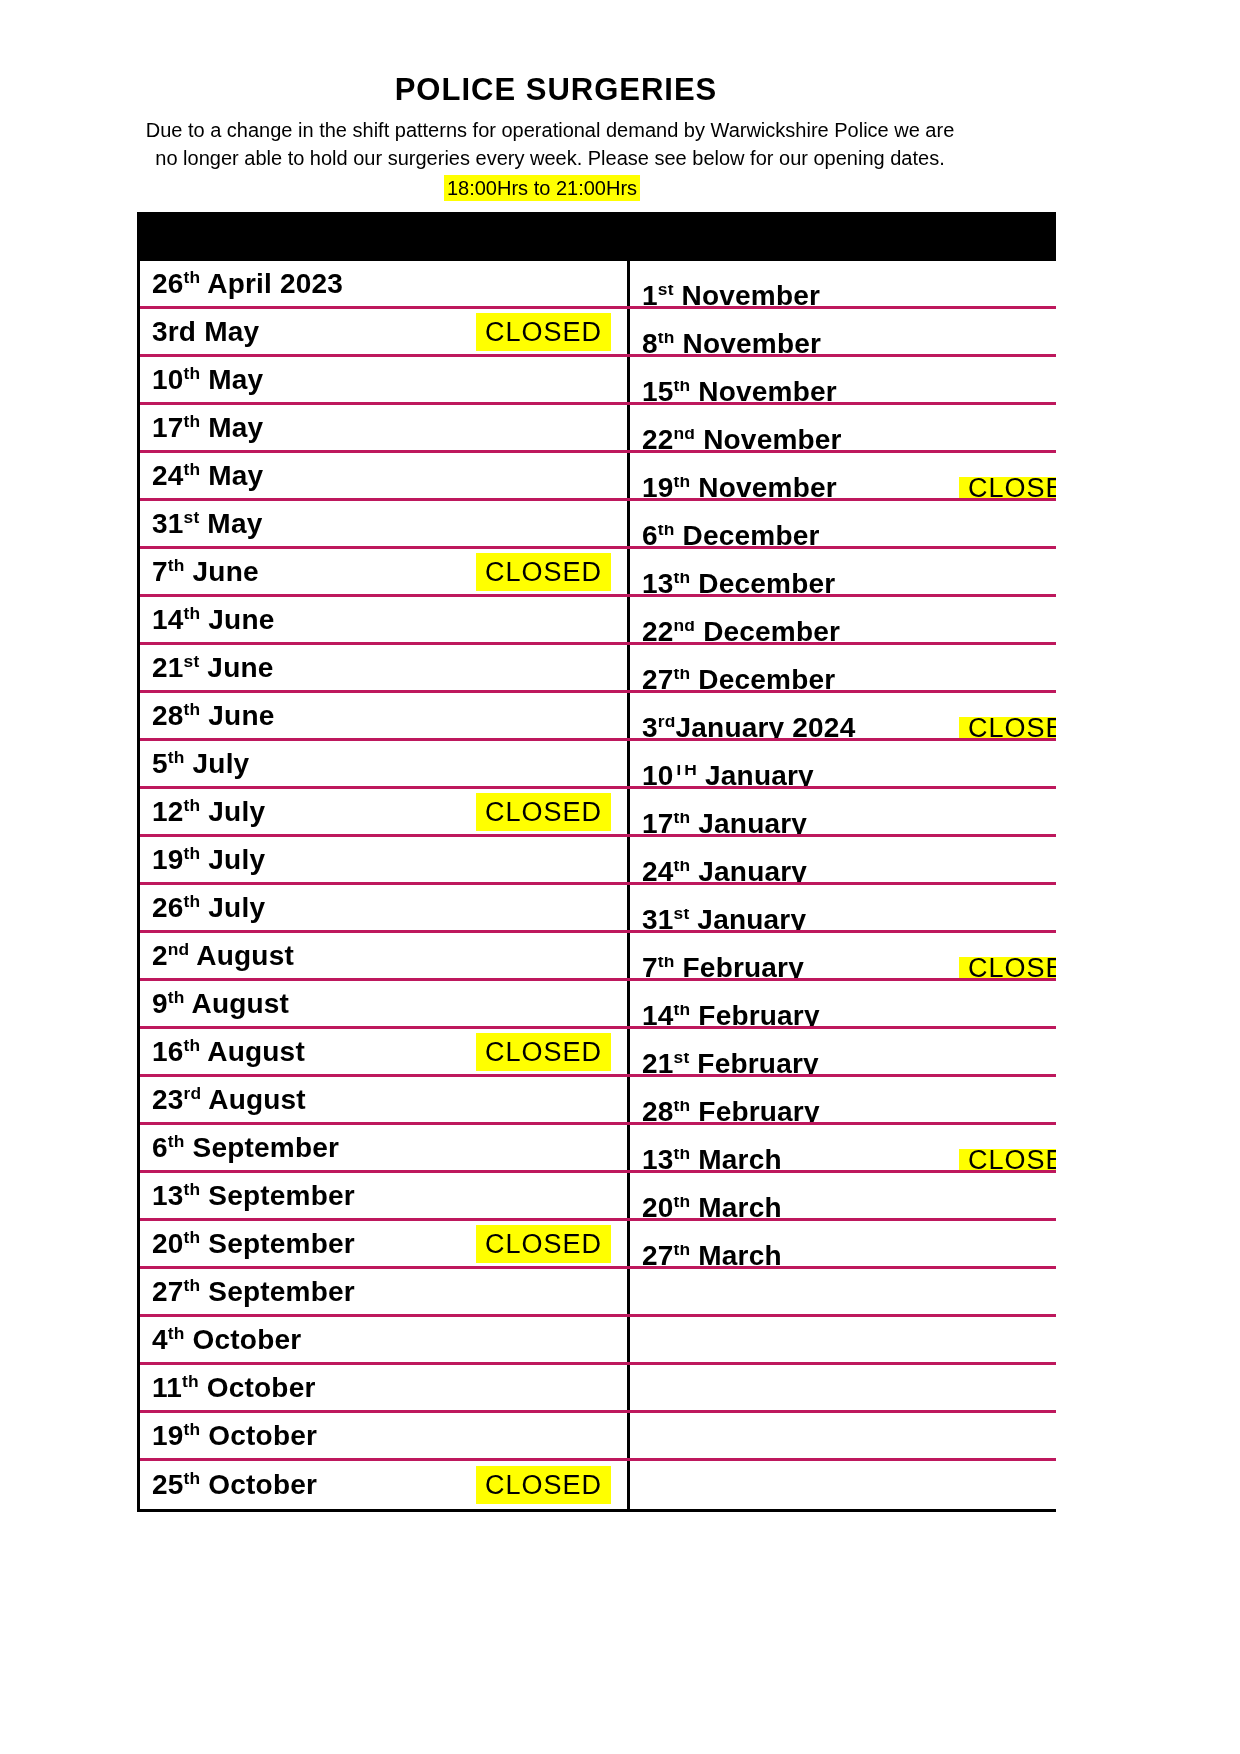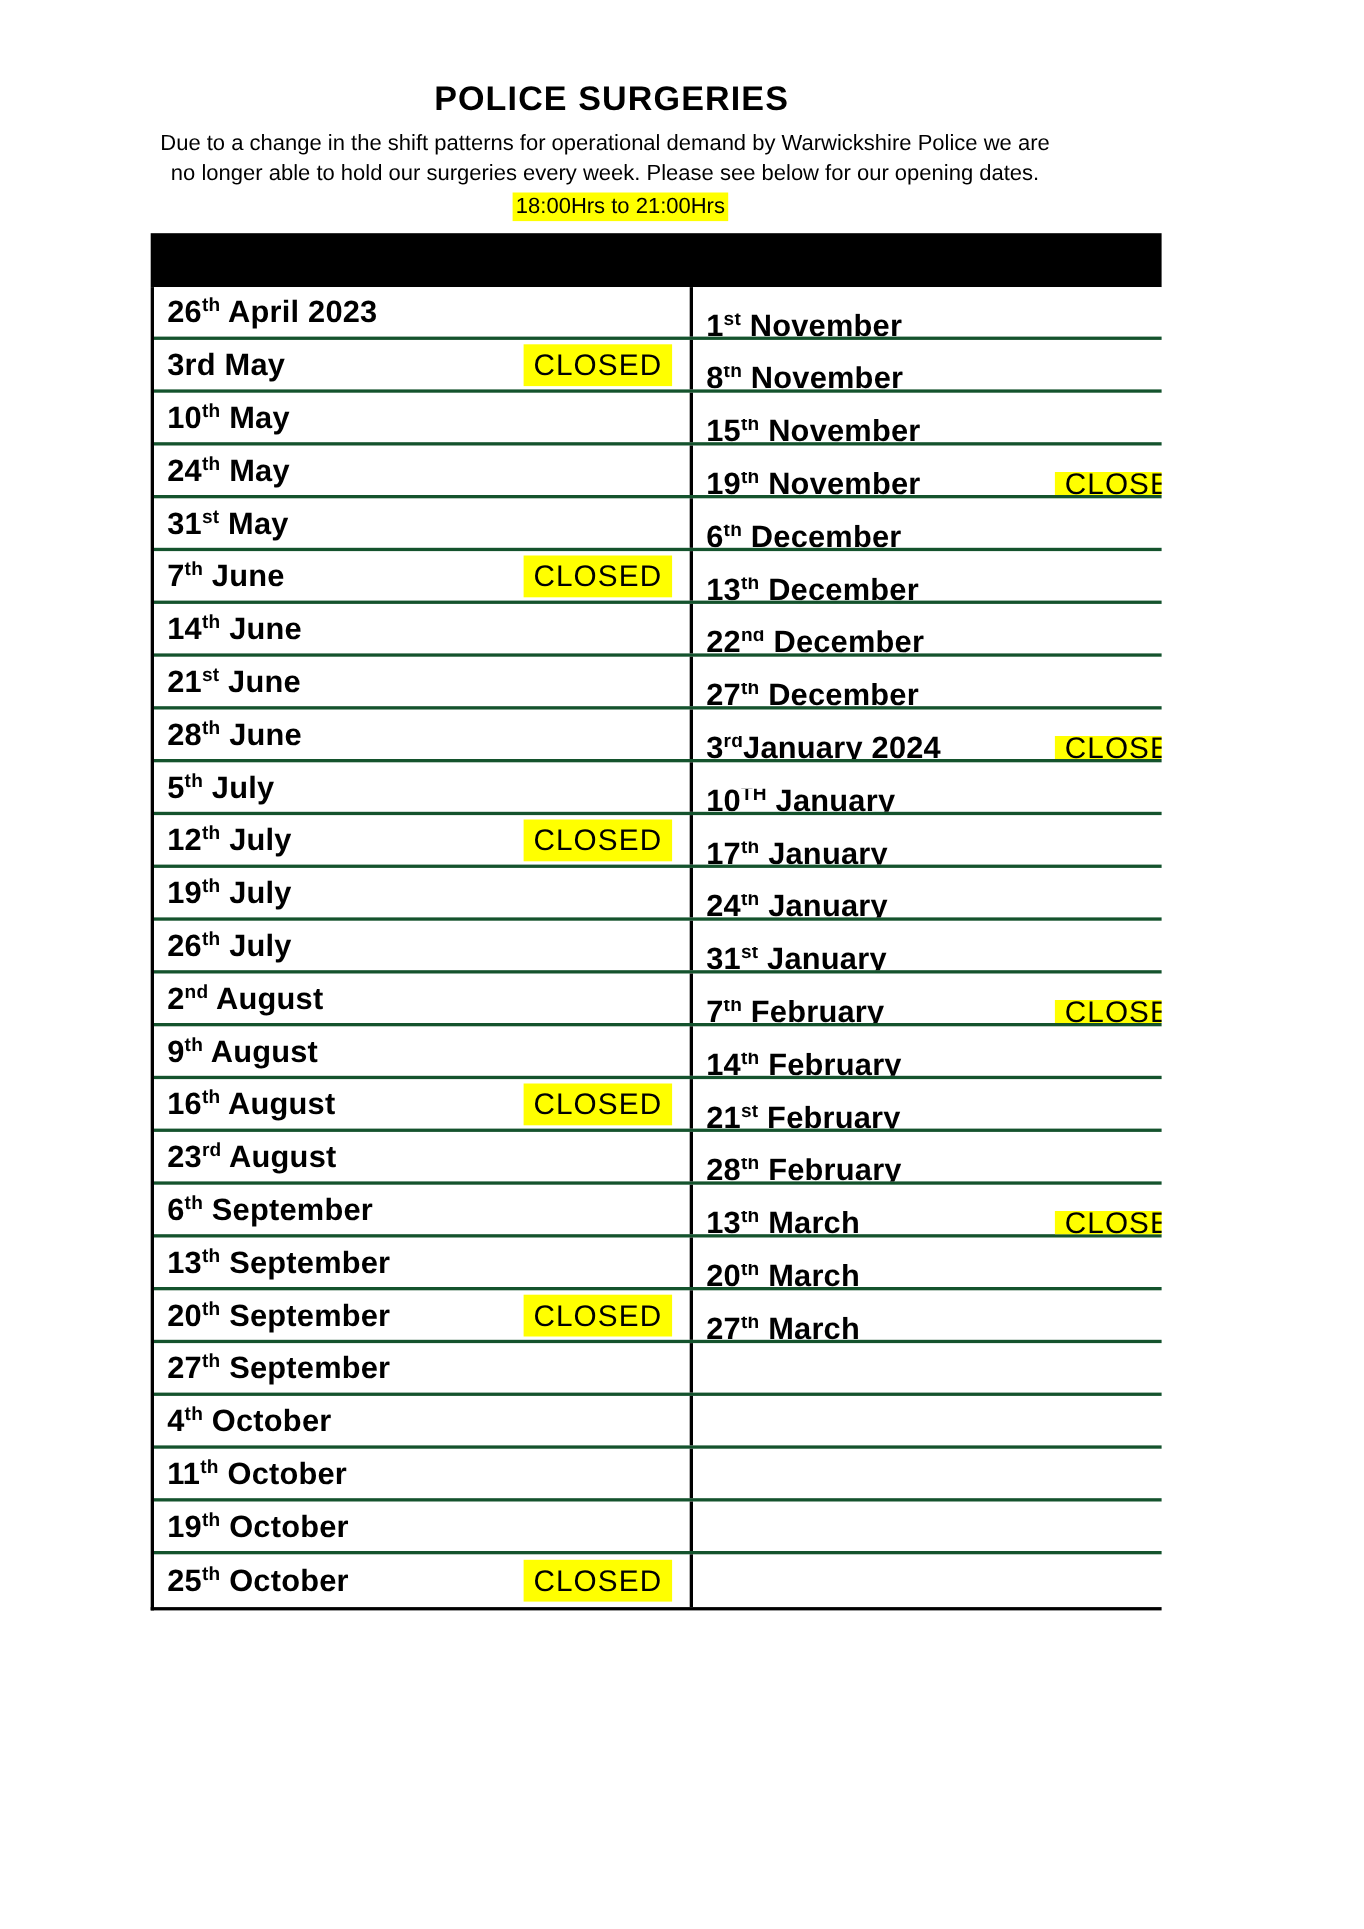--- a/index.html
+++ b/index.html
@@ -23,21 +23,21 @@
   .intro {
     position: absolute;
     top: 116px; left: 110px; width: 880px;
     text-align: center;
     font-size: 20px;
     line-height: 28px;
   }
   .intro div { white-space: nowrap; }
   .hours-line {
     position: absolute;
-    top: 175px; left: 124px; width: 880px;
+    top: 175px; left: 102px; width: 880px;
     text-align: center;
   }
   .hours {
     display: inline-block;
     background: var(--highlight, #ffff00);
     font-size: 20px;
     line-height: 26px;
     padding: 0 3px;
   }
   .header-bar {
@@ -52,21 +52,21 @@
     width: 967px;
     box-sizing: border-box;
     border: 3px solid #000;
     border-top: none;
     background: #fff;
   }
   .row {
     display: flex;
     height: 48px;
     box-sizing: border-box;
-    border-bottom: 3px solid #14532d;
+    border-bottom: 3px solid #be185d;
   }
   .row:last-child { border-bottom: none; }
   .cell {
     display: flex;
     align-items: center;
     box-sizing: border-box;
     padding-left: 12px;
     overflow: hidden;
   }
   .cell.left { width: 490px; border-right: 3px solid #000; }
@@ -142,20 +142,30 @@
       <div class="cell left">
         <span class="date"><span class="day">10</span><span class="ord">th</span><span class="rest"> May</span></span>
 
       </div>
       <div class="cell right">
         <span class="date"><span class="day">15</span><span class="ord">th</span><span class="rest"> November</span></span>
 
       </div>
     </div>
 
+    <div class="row">
+      <div class="cell left">
+        <span class="date"><span class="day">17</span><span class="ord">th</span><span class="rest"> May</span></span>
+
+      </div>
+      <div class="cell right">
+        <span class="date"><span class="day">22</span><span class="ord">nd</span><span class="rest"> November</span></span>
+
+      </div>
+    </div>
 
     <div class="row">
       <div class="cell left">
         <span class="date"><span class="day">24</span><span class="ord">th</span><span class="rest"> May</span></span>
 
       </div>
       <div class="cell right">
         <span class="date"><span class="day">19</span><span class="ord">th</span><span class="rest"> November</span></span>
         <span class="closed-badge">CLOSED</span>
       </div>

